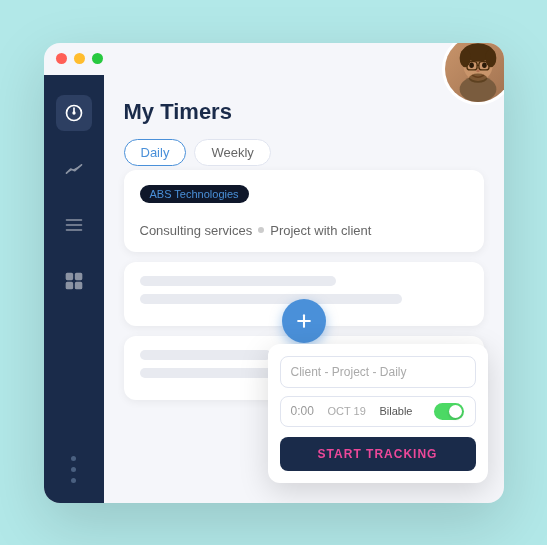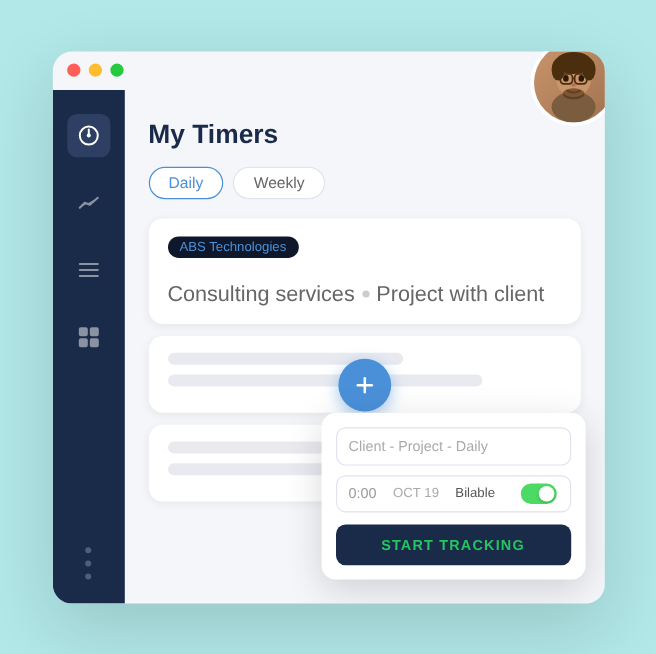--- a/index.html
+++ b/index.html
@@ -105,21 +105,21 @@
     .page-title {
       font-size: 22px;
       font-weight: 700;
       color: #1a2b4a;
       margin-bottom: 14px;
     }
 
     .tabs {
       display: flex;
       gap: 8px;
-      margin-bottom: 16px;
+      margin-bottom: 4px;
     }
     .tab {
       padding: 5px 16px;
       border-radius: 20px;
       font-size: 13px;
       font-weight: 500;
       cursor: pointer;
       border: 1.5px solid #e0e4ef;
       background: white;
       color: #666;
@@ -142,21 +142,21 @@
       display: inline-block;
       background: #0f172a;
       color: #4a90d9;
       font-size: 11px;
       font-weight: 400;
       padding: 3px 10px;
       border-radius: 12px;
       margin-bottom: 20px;
     }
     .timer-description {
-      font-size: 18px;
+      font-size: 13px;
       color: #666;
       display: flex;
       align-items: center;
       gap: 6px;
     }
     .timer-description .dot {
       width: 6px;
       height: 6px;
       border-radius: 50%;
       background: #ccc;
@@ -260,21 +260,21 @@
       top: 2px;
       width: 13px;
       height: 13px;
       border-radius: 50%;
       background: white;
       box-shadow: 0 1px 3px rgba(0,0,0,0.2);
     }
     .popup-btn {
       width: 100%;
       background: #1a2b4a;
-      color: #22c55e;
+      color: #ec4899;
       border: none;
       border-radius: 8px;
       padding: 10px;
       font-size: 12px;
       font-weight: 700;
       letter-spacing: 1px;
       cursor: pointer;
       text-transform: uppercase;
     }
 

